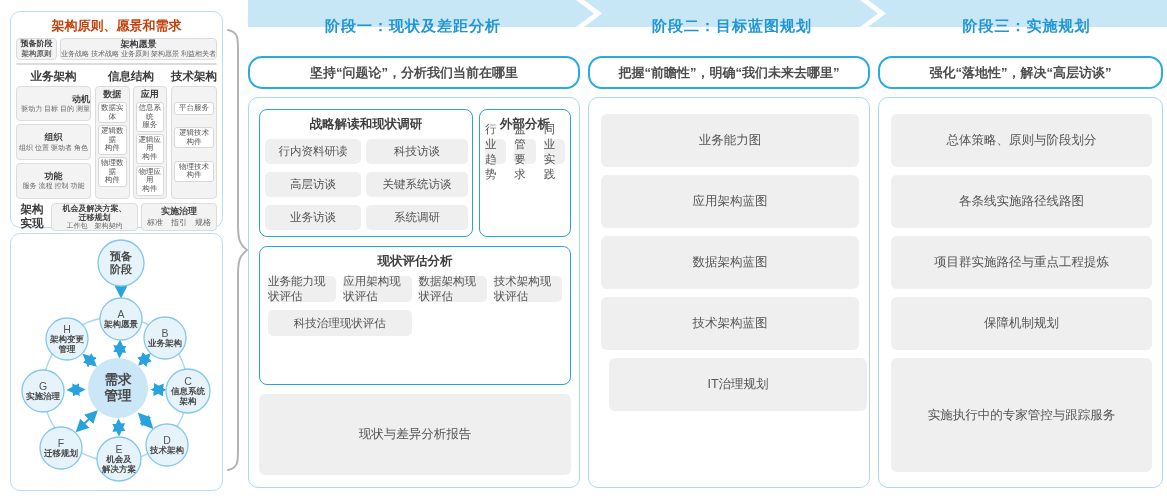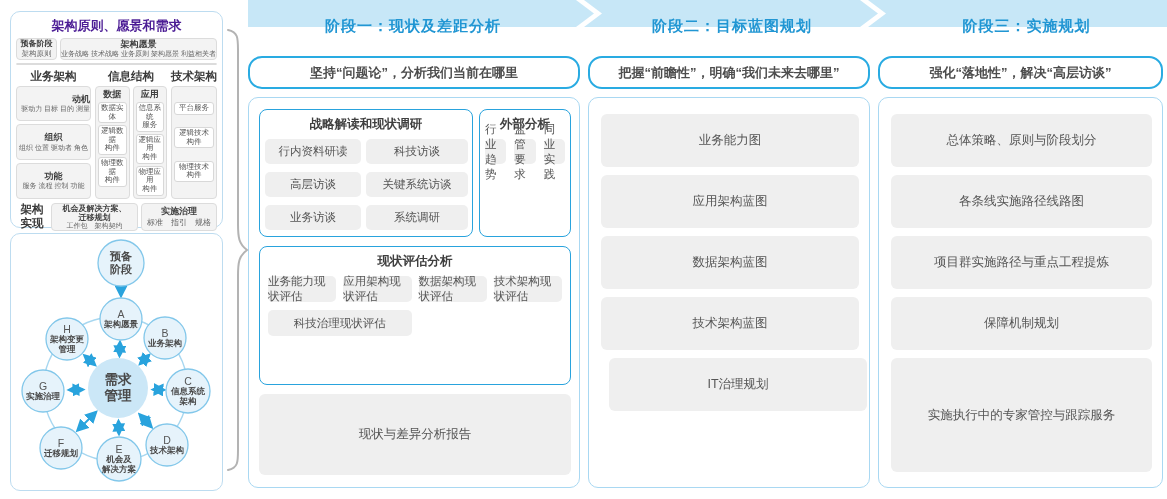--- a/index.html
+++ b/index.html
@@ -26,21 +26,21 @@
   .blue-box-title { text-align:center; font-weight:bold; font-size:12.5px; color:#3f3f3f; margin-bottom:6px; }
   .gpill { background:#efefef; border-radius:5px; color:#555; display:flex; align-items:center;
     justify-content:center; font-size:11.5px; }
   .big-pill { position:absolute; background:#efefef; border-radius:6px; color:#555;
     display:flex; align-items:center; justify-content:center; font-size:12.5px; }
 
   
   .left-panel { position:absolute; left:10px; width:213px; background:#fff;
     border:1.5px solid #bddcf0; border-radius:10px; }
   #lp1 { top:11px; height:217px; padding:5px 5px 4px 5px; display:flex; flex-direction:column; }
-  #lp1-title { text-align:center; font-weight:bold; font-size:13px; color:#4c1d95; margin-bottom:3px; }
+  #lp1-title { text-align:center; font-weight:bold; font-size:13px; color:#c2410c; margin-bottom:3px; }
   .gray-box { background:#f3f3f3; border:1px solid #dcdcdc; border-radius:4px; text-align:center; overflow:hidden; }
   .gb-title { font-weight:bold; font-size:9px; color:#3f3f3f; line-height:1.25; }
   .gb-items { font-size:7px; color:#666; line-height:1.2; white-space:nowrap; }
   .col-title { text-align:center; font-weight:bold; font-size:11.5px; color:#3a3a3a; margin-bottom:2px; }
   .white-box { background:#fff; border:1px solid #d8d8d8; border-radius:3px; font-size:7.5px;
     color:#555; line-height:1.15; padding:1px 0; text-align:center; }
 
   
   #lp2 { top:233px; height:258px; }
   .node-label { position:absolute; transform:translate(-50%,-50%); text-align:center;
@@ -116,21 +116,21 @@
 <svg class="abs" style="left:225px; top:28px;" width="24" height="444" viewBox="0 0 24 444">
   <path d="M3,2 C13,4 13,10 13,22 L13,196 C13,210 14,216 22,222 C14,228 13,234 13,248 L13,422 C13,434 13,440 3,442" fill="none" stroke="#b3b3b3" stroke-width="2" stroke-linecap="round"></path>
 </svg>
 
 <div class="left-panel" id="lp1">
   <div id="lp1-title">架构原则、愿景和需求</div>
 
   <div style="display:flex; gap:3px; height:27px;">
     <div class="gray-box" style="width:41px; display:flex; flex-direction:column; justify-content:center;">
       <div class="gb-title" style="font-size:8px;">预备阶段</div>
-      <div class="gb-items" style="font-size:7.5px;">架构原则</div>
+      <div class="gb-items" style="font-size:7.5px;font-weight:bold;">架构原则</div>
     </div>
     <div class="gray-box" style="flex:1; display:flex; flex-direction:column; justify-content:center;">
       <div class="gb-title">架构愿景</div>
       <div class="gb-items">业务战略 技术战略 业务原则 架构愿景 利益相关者</div>
     </div>
   </div>
 
   <div class="gray-box" style="margin-top:3px; height:26px; display:flex; flex-direction:column; justify-content:center;">
     <div class="gb-title">架构需求</div>
     <div class="gb-items" style="font-size:8px;">需求　约束　假设　差距</div>

